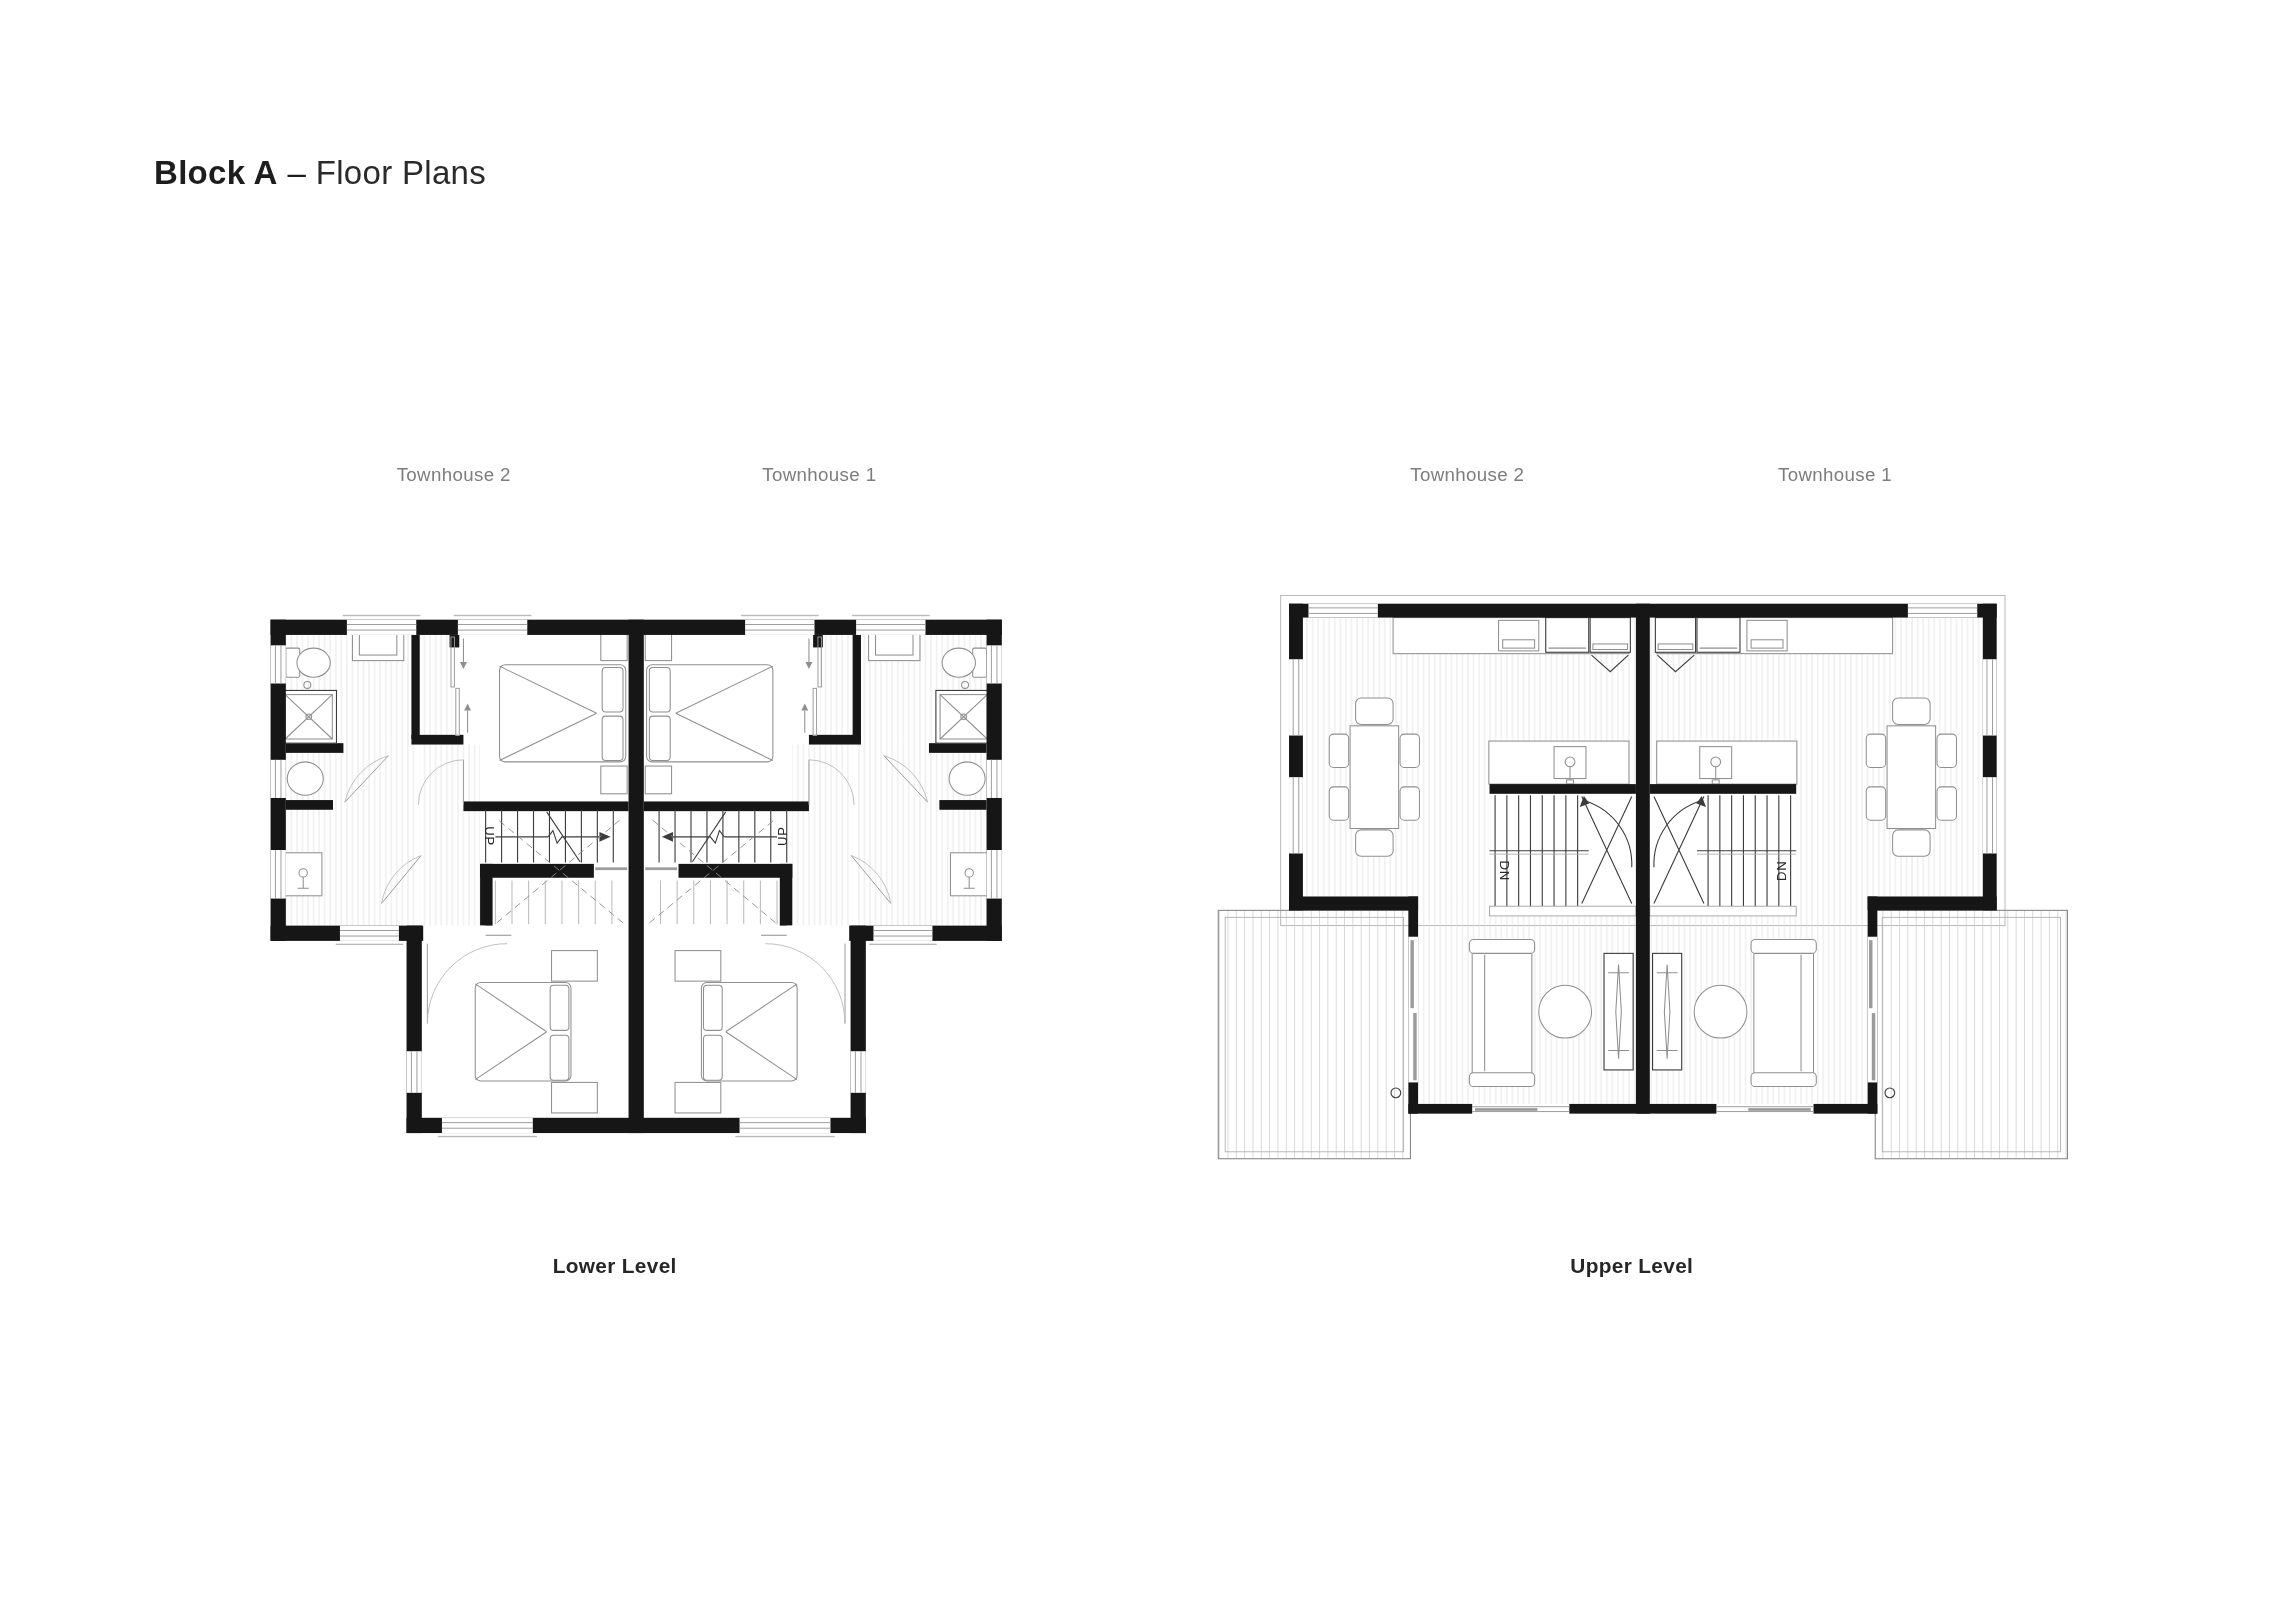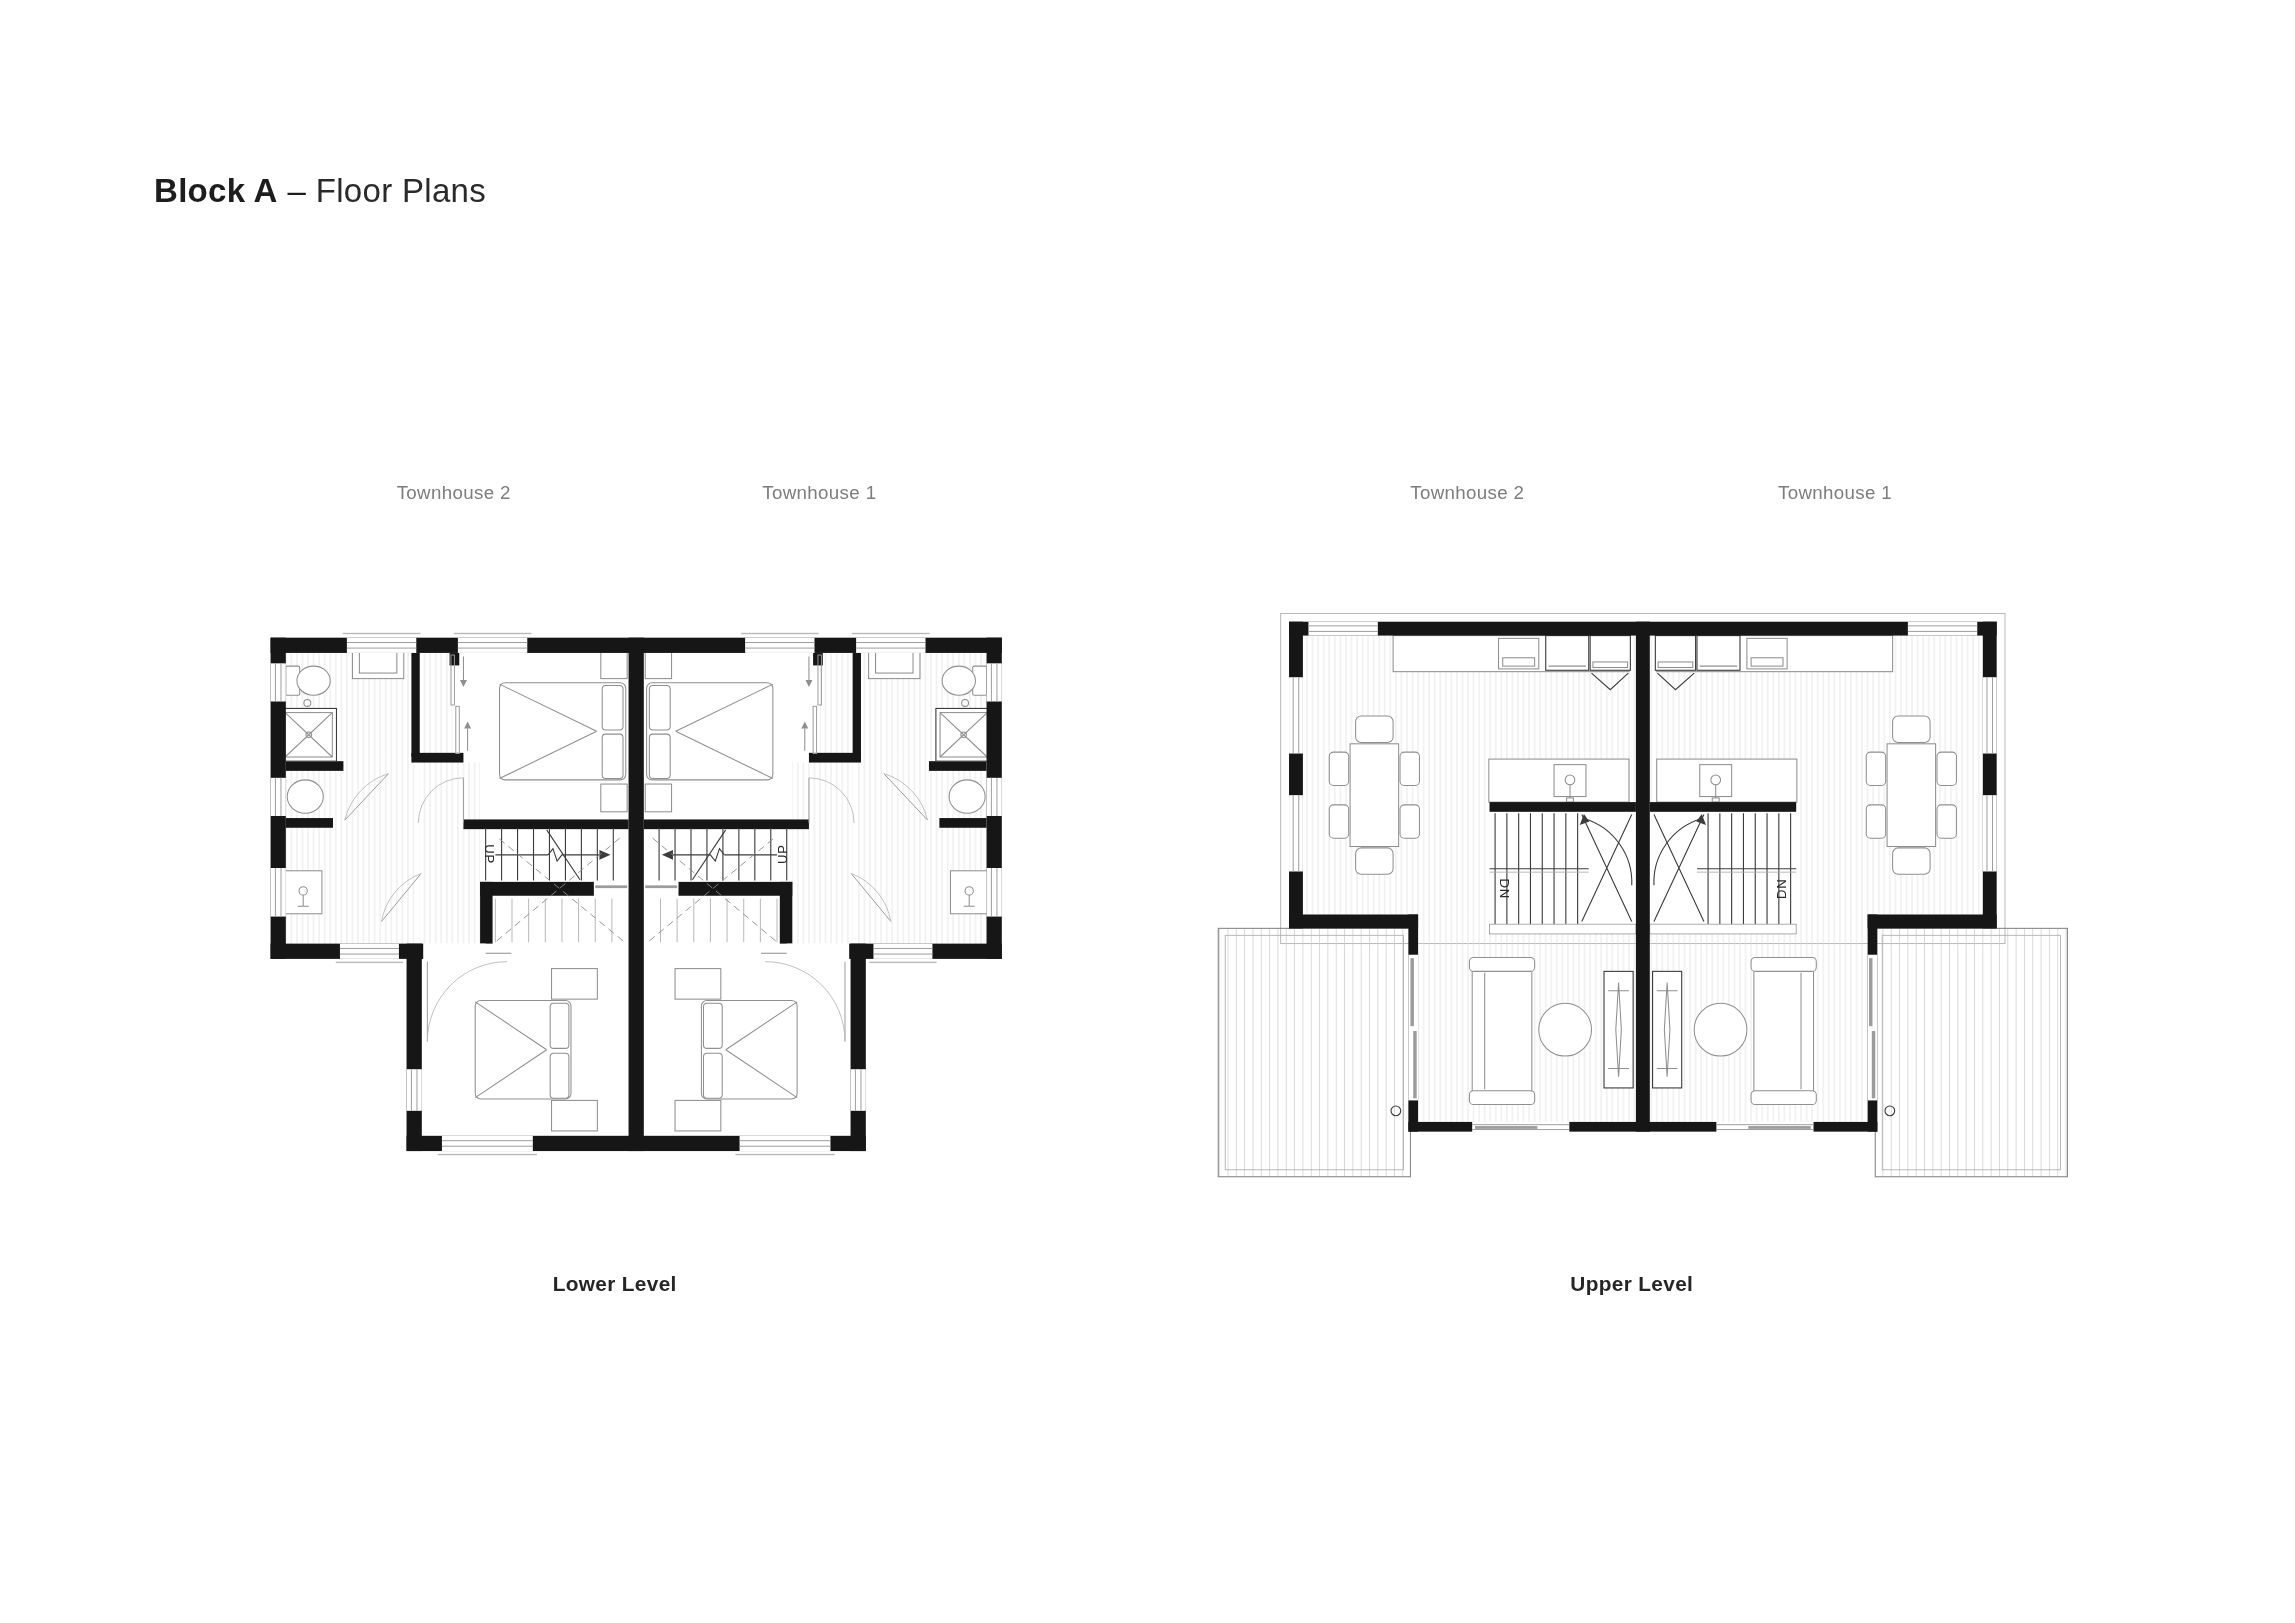--- a/index.html
+++ b/index.html
@@ -3,21 +3,21 @@
 <meta charset="utf-8">
 <style>
   :root{
     --wall:#161616;
     --furn:#8f8f8f;
     --label-gray:#7d7d7d;
     --text-dark:#262626;
   }
   html,body{margin:0;padding:0;background:#fff;}
   #page{position:relative;width:2295px;height:1415px;background:#fff;overflow:hidden;
-        font-family:"Liberation Sans", sans-serif;margin-top:18px;}
+        font-family:"Liberation Sans", sans-serif;}
   #title{position:absolute;left:154px;top:154px;font-size:33px;color:var(--text-dark);
          white-space:nowrap;letter-spacing:0.3px;}
   #title .t-bold{font-weight:700;color:#1d1d1d;}
   #title .t-dash{font-weight:500;margin:0 9.7px;color:#1d1d1d;}
   #title .t-light{font-weight:400;color:#2a2a2a;}
   svg{position:absolute;left:0;top:0;}
   text{font-family:"Liberation Sans", sans-serif;}
   .label-town{font-size:27px;fill:var(--label-gray);letter-spacing:0.5px;}
   .label-level{font-size:30px;font-weight:700;fill:var(--text-dark);letter-spacing:0.5px;}
   .label-stair{font-size:19px;fill:#2a2a2a;letter-spacing:1px;}

